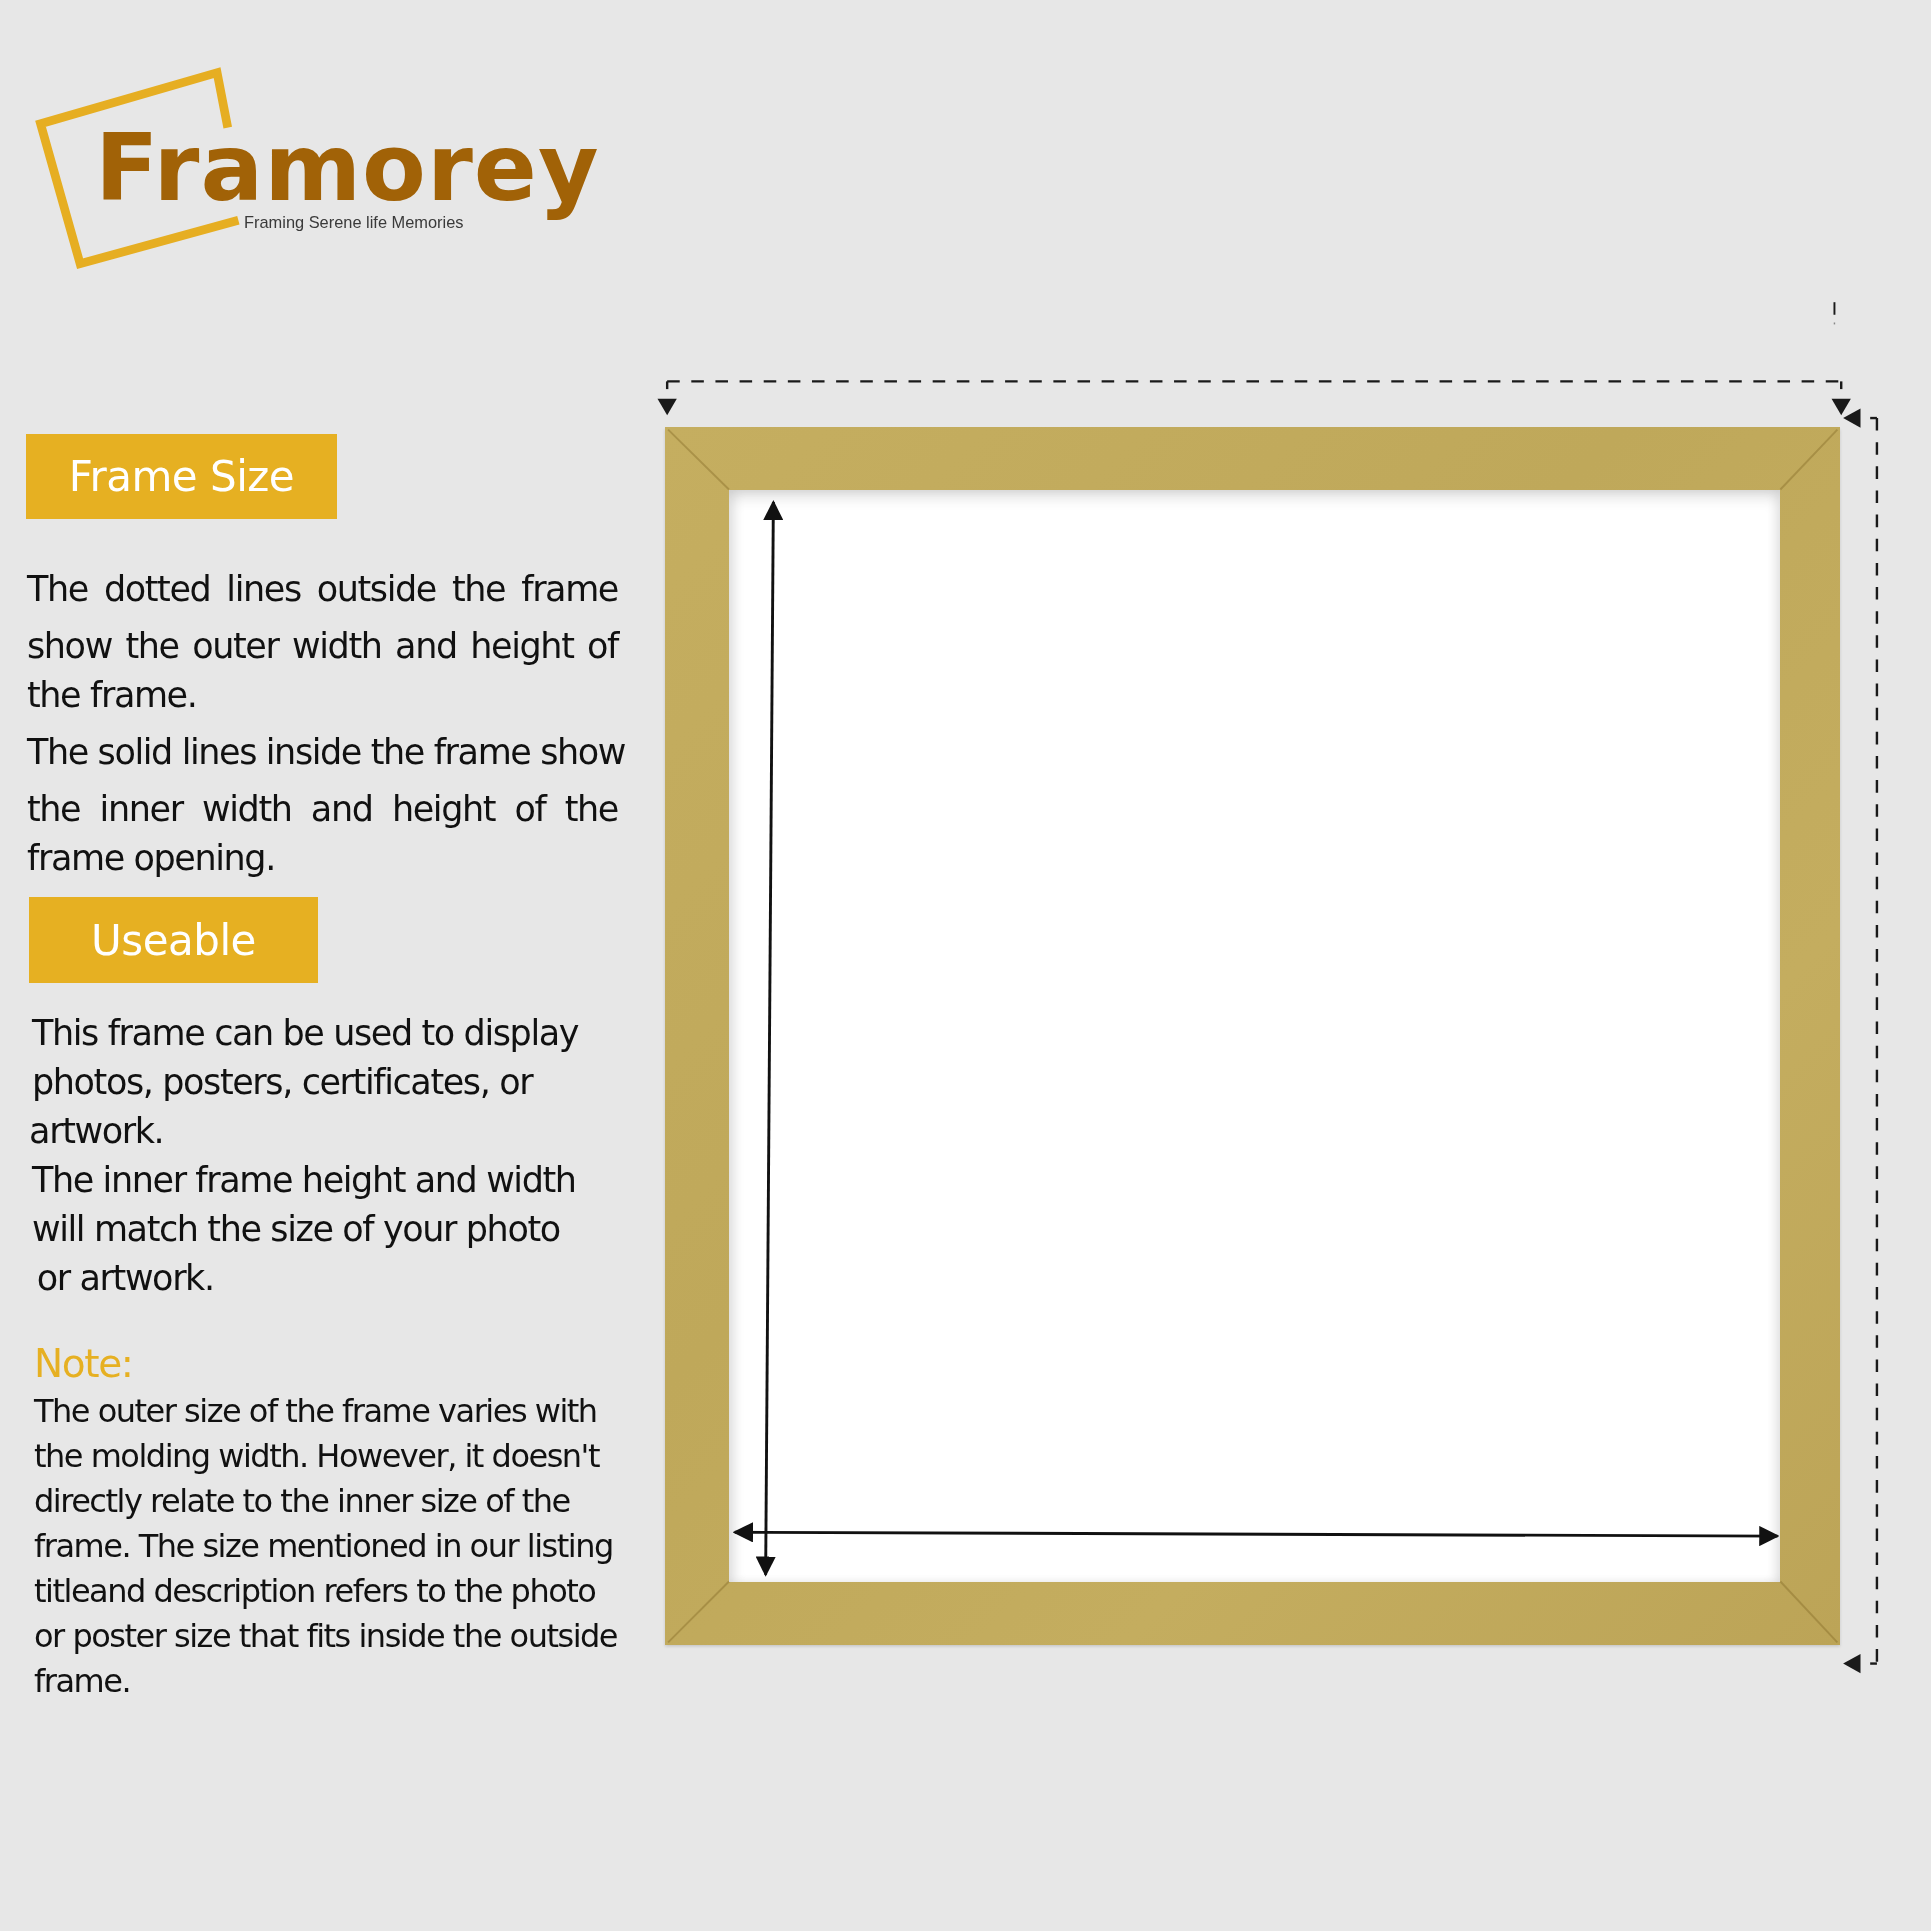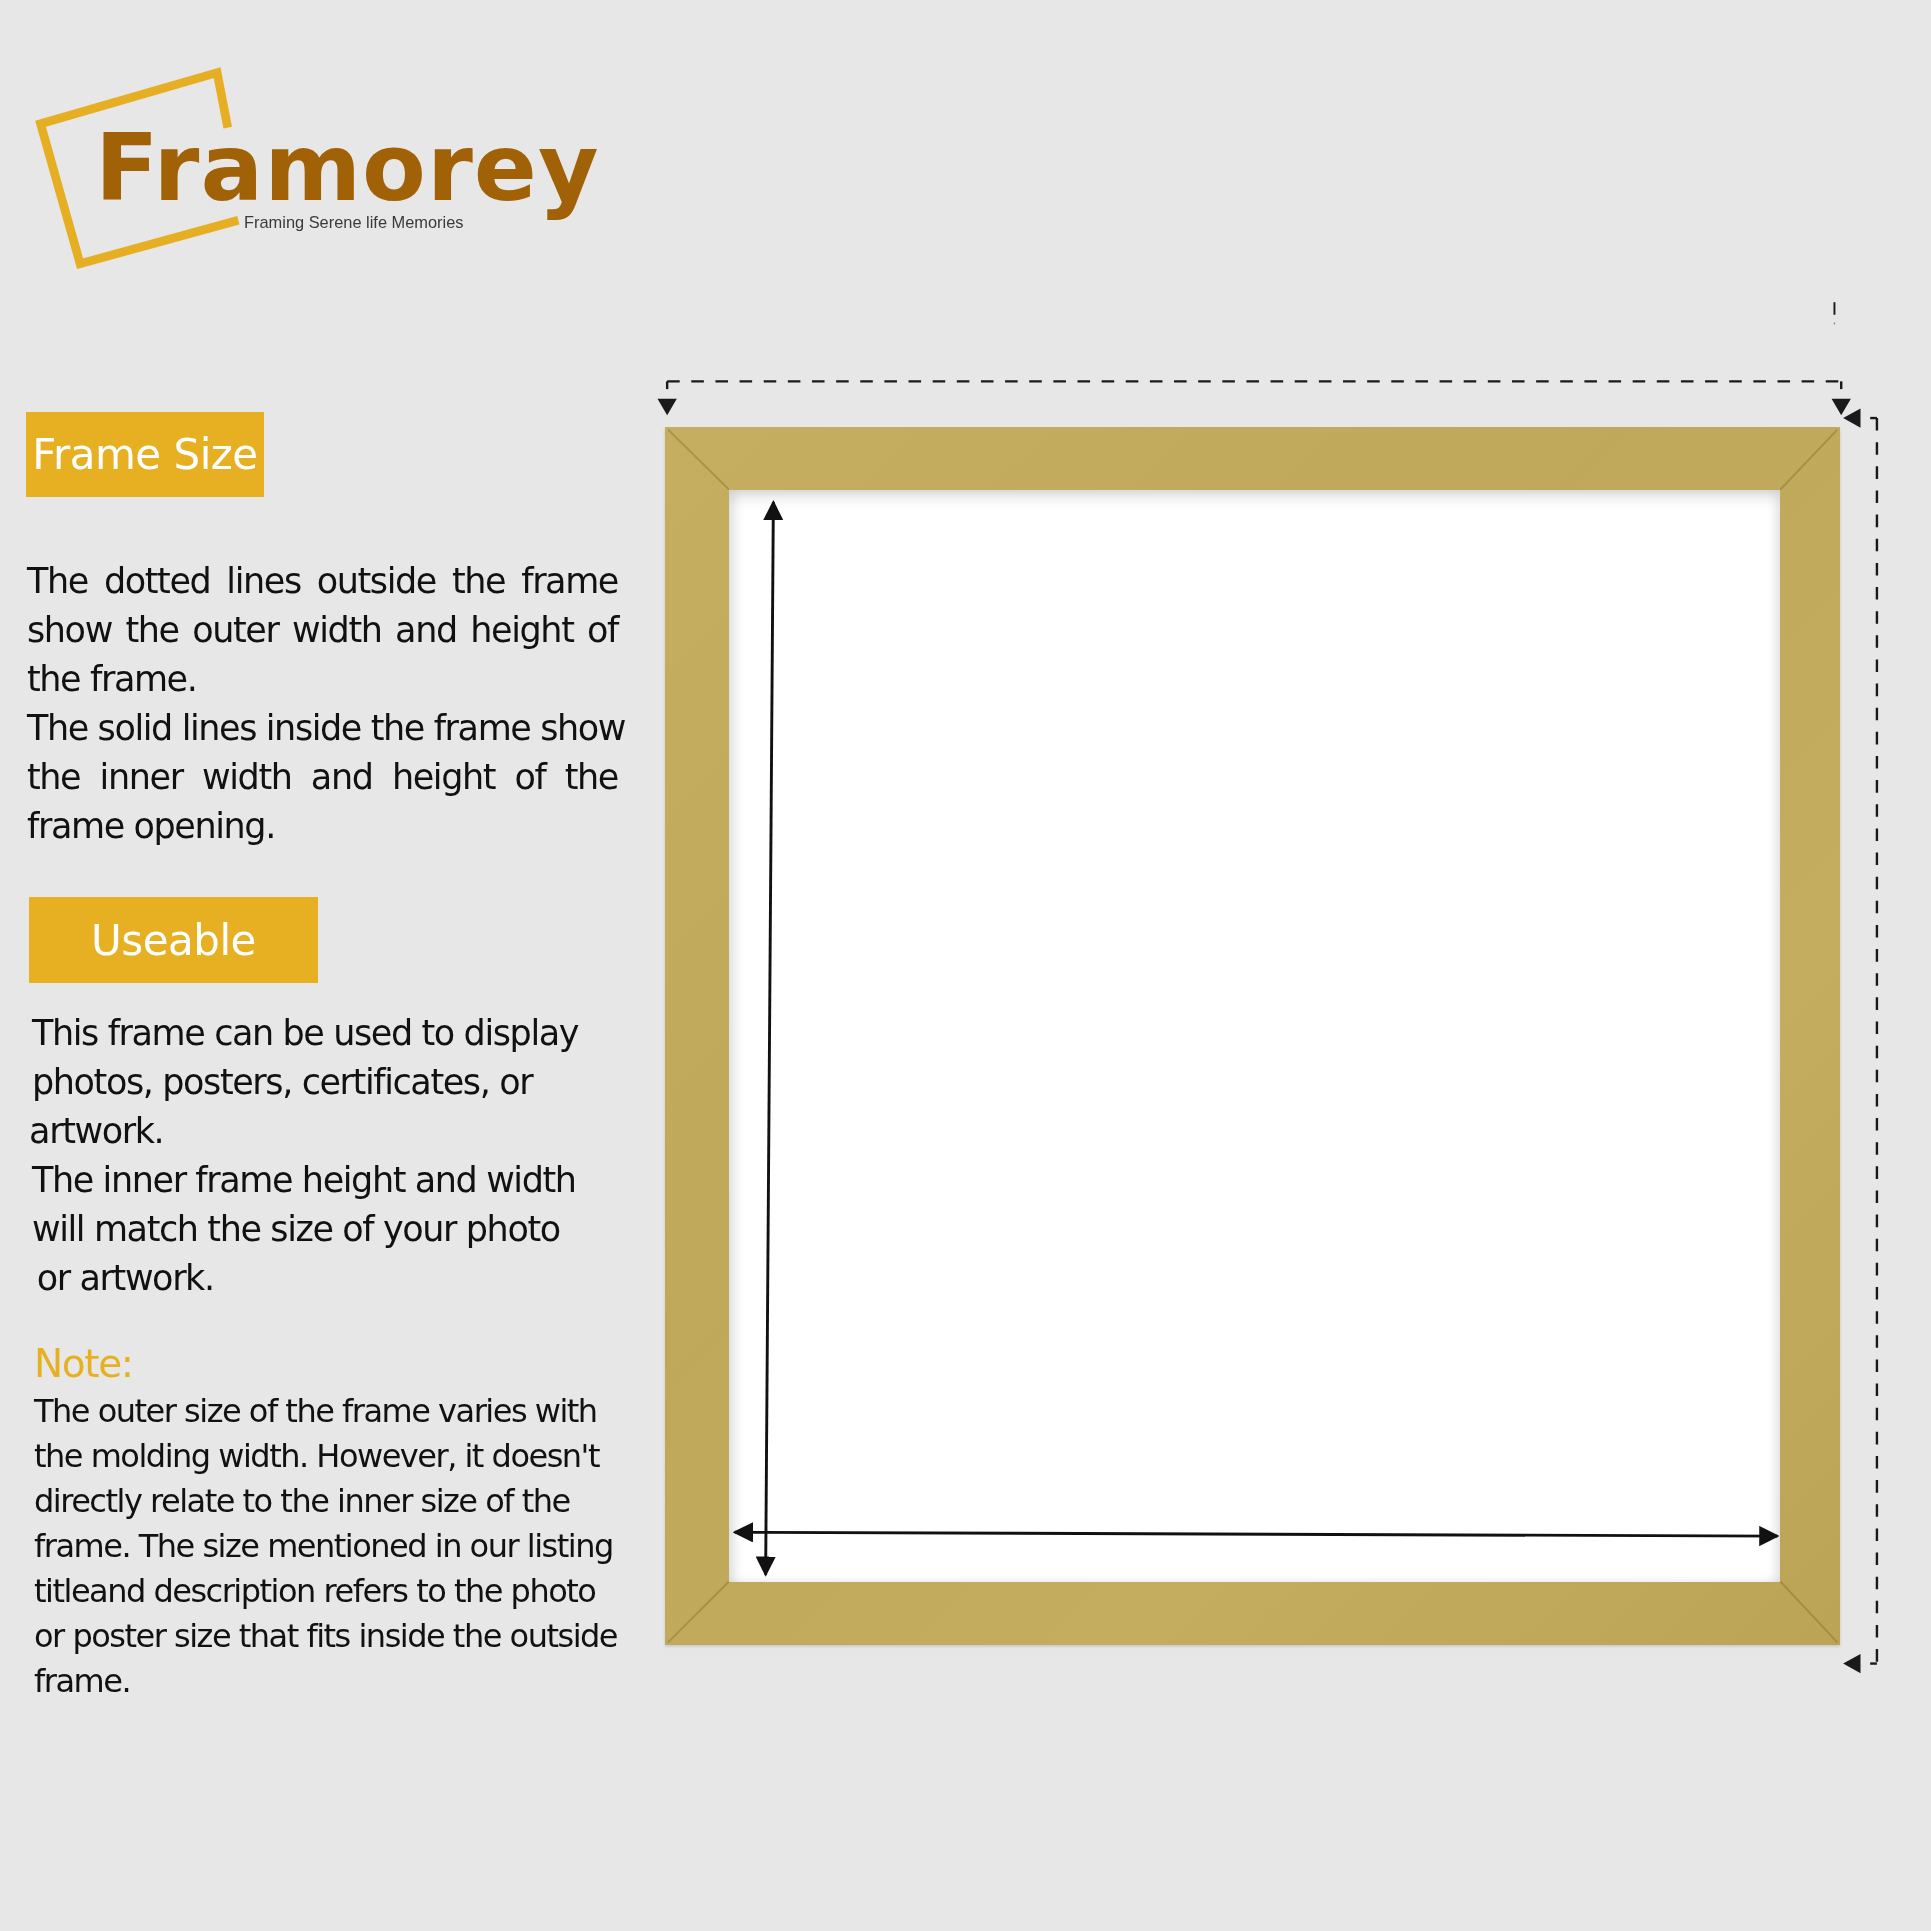--- a/index.html
+++ b/index.html
@@ -25,31 +25,31 @@
     font-size: 16.4px; color: #3a3a3a; white-space: nowrap; line-height: 1; text-align: center;
   }
 
   
   .badge {
     background: #e6b022; color: #ffffff;
     display: flex; align-items: center; justify-content: center;
     font-family: "DejaVu Sans", sans-serif; font-size: 42px;
     letter-spacing: -0.5px;
   }
-  #badge-frame-size { left: 26px; top: 412px; width: 238px; height: 85px; }
+  #badge-frame-size { left: 26px; top: 434px; width: 311px; height: 85px; }
   #badge-useable   { left: 29px; top: 897px; width: 289px; height: 86px; }
 
   .para {
     font-family: "DejaVu Sans", sans-serif;
     color: #111; white-space: nowrap;
   }
   .para .line { display: block; }
 
   #para-frame-size { left: 27px; top: 557px; width: 591px; font-size: 35px; line-height: 49px; letter-spacing: -1.4px; }
-  #para-frame-size .line.just { text-align: justify; text-align-last: justify; }
+  #para-frame-size .line.just { text-align: justify; text-align-last: justify; margin-top: 8px; }
 
   #para-useable { left: 32px; top: 1009px; font-size: 35px; line-height: 49px; letter-spacing: -1.4px; }
 
   .note-title {
     left: 34px; top: 1344px;
     font-family: "DejaVu Sans", sans-serif;
     font-size: 39px; color: #e6b022; letter-spacing: -1.4px; line-height: 1;
   }
   #para-note { left: 34px; top: 1389px; font-size: 32px; line-height: 45px; letter-spacing: -1.5px; }
   .frame {

